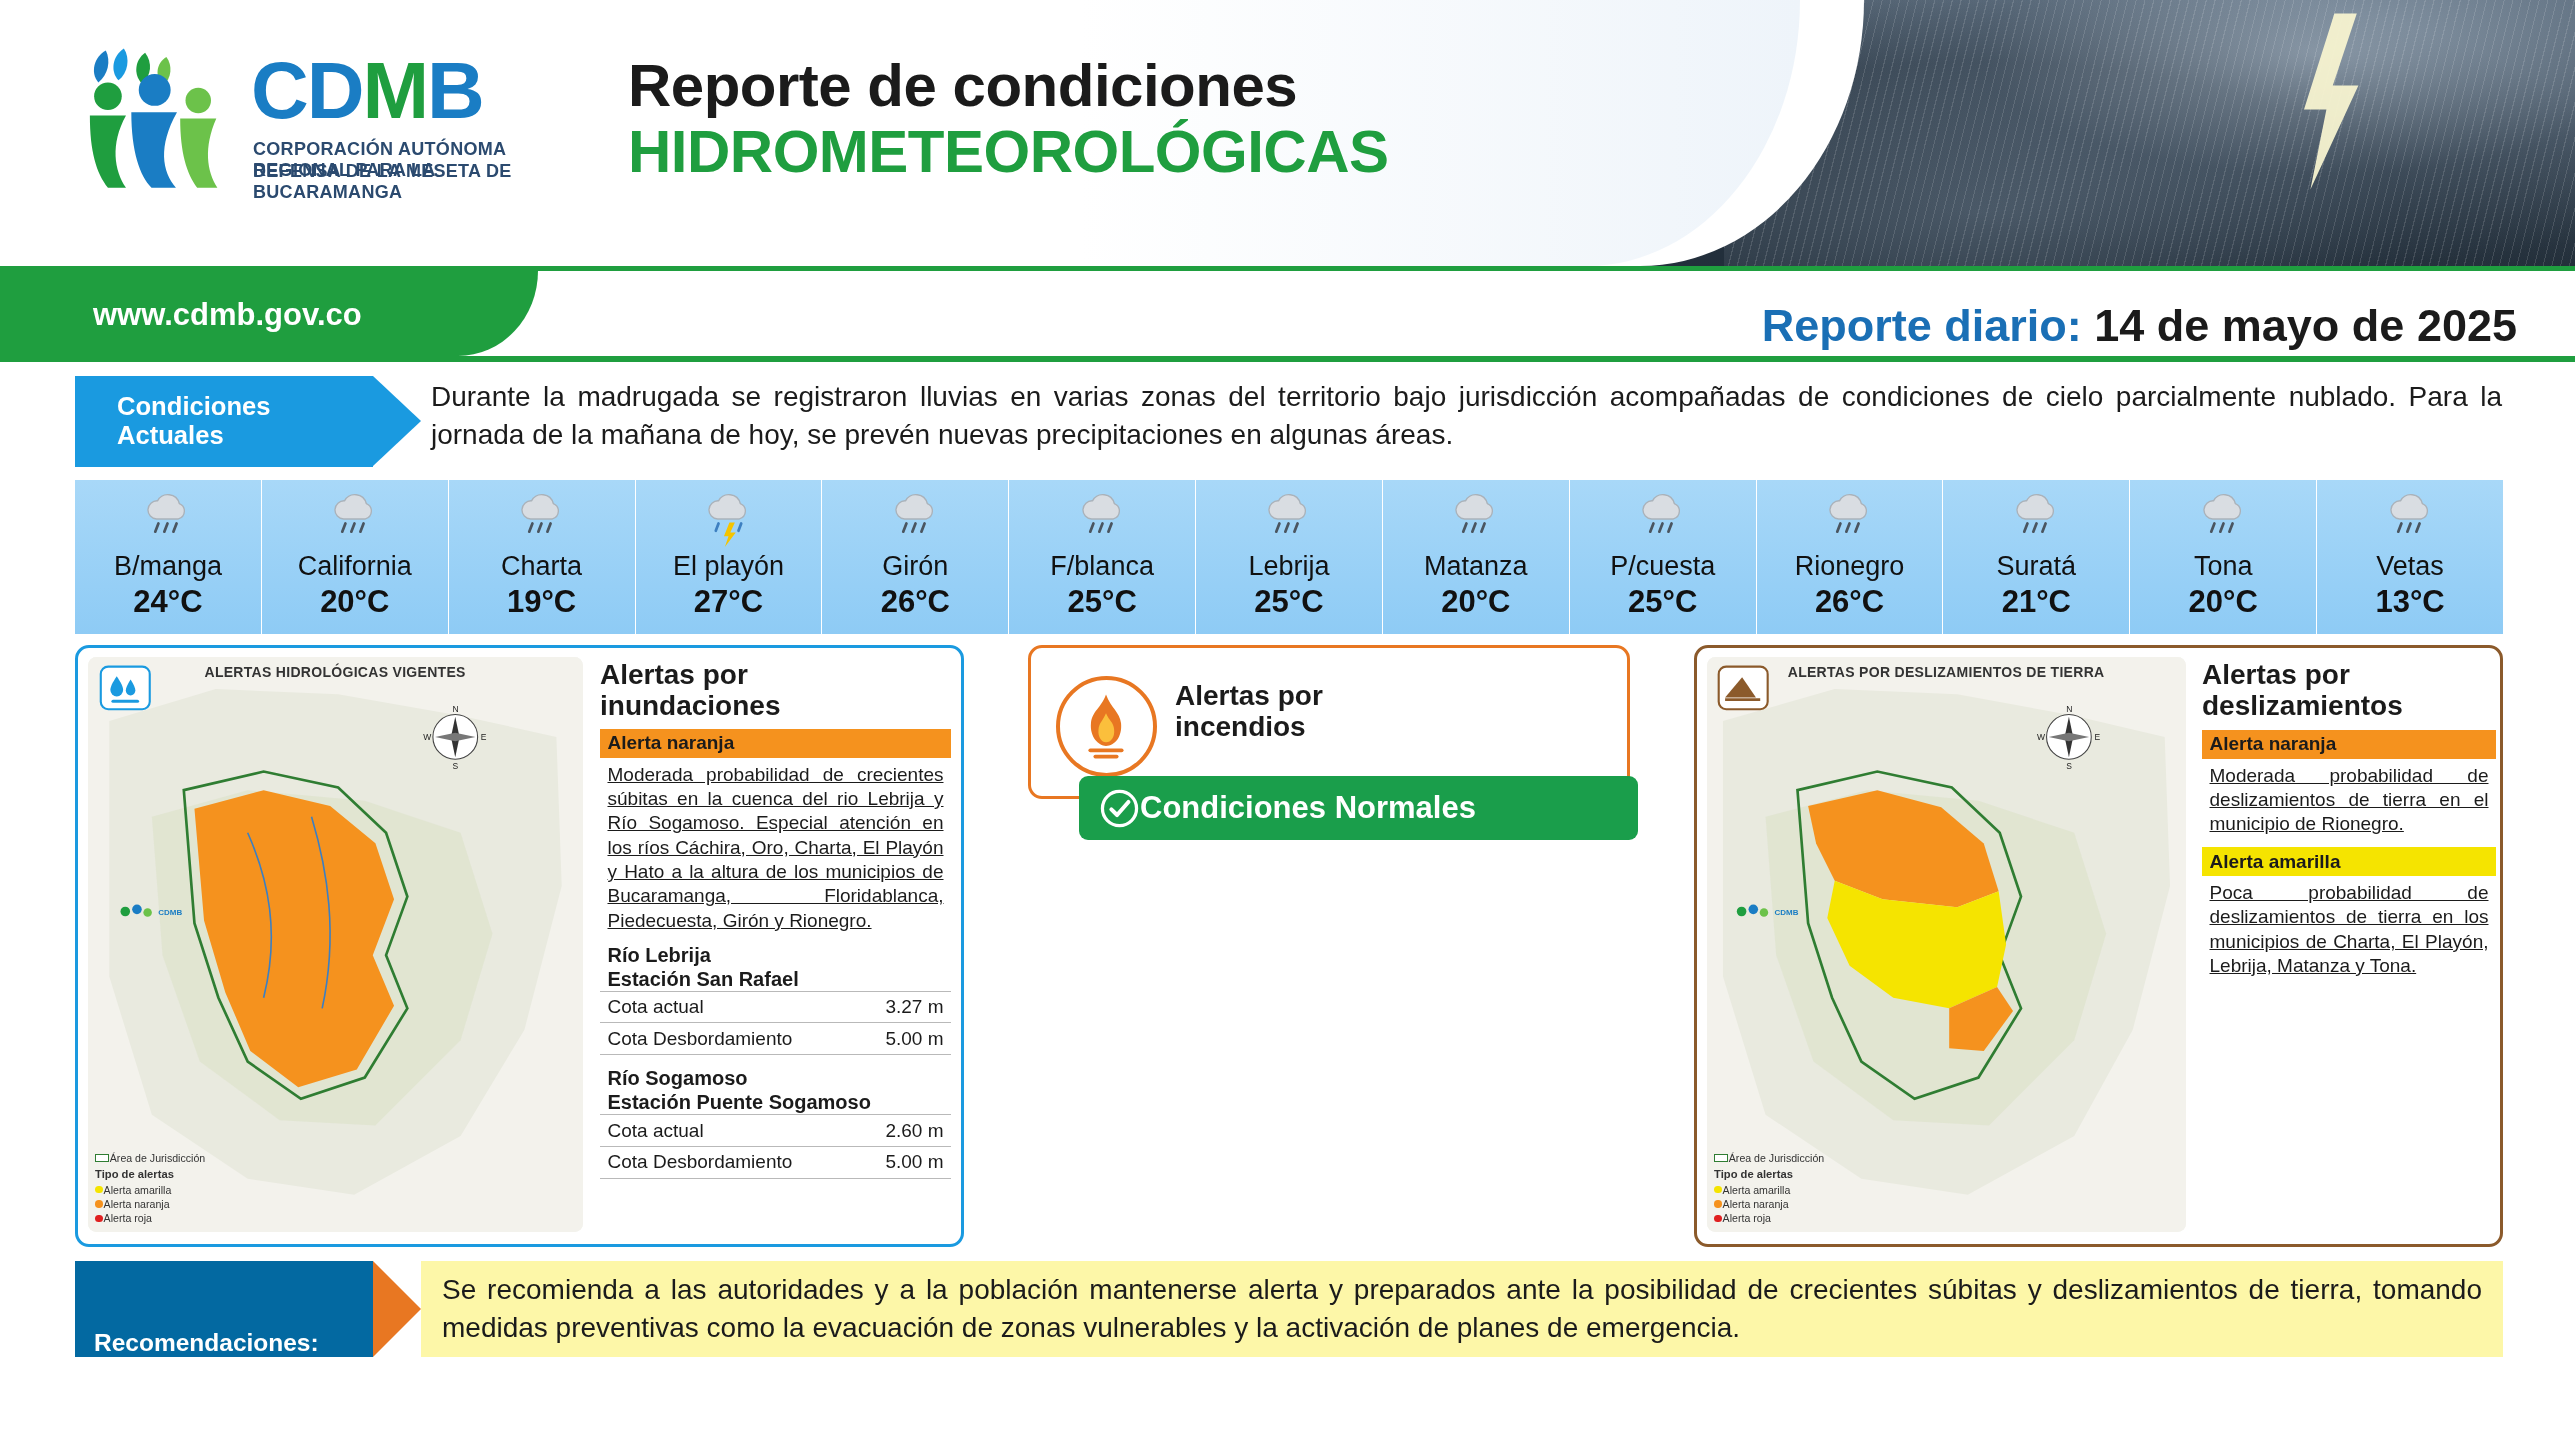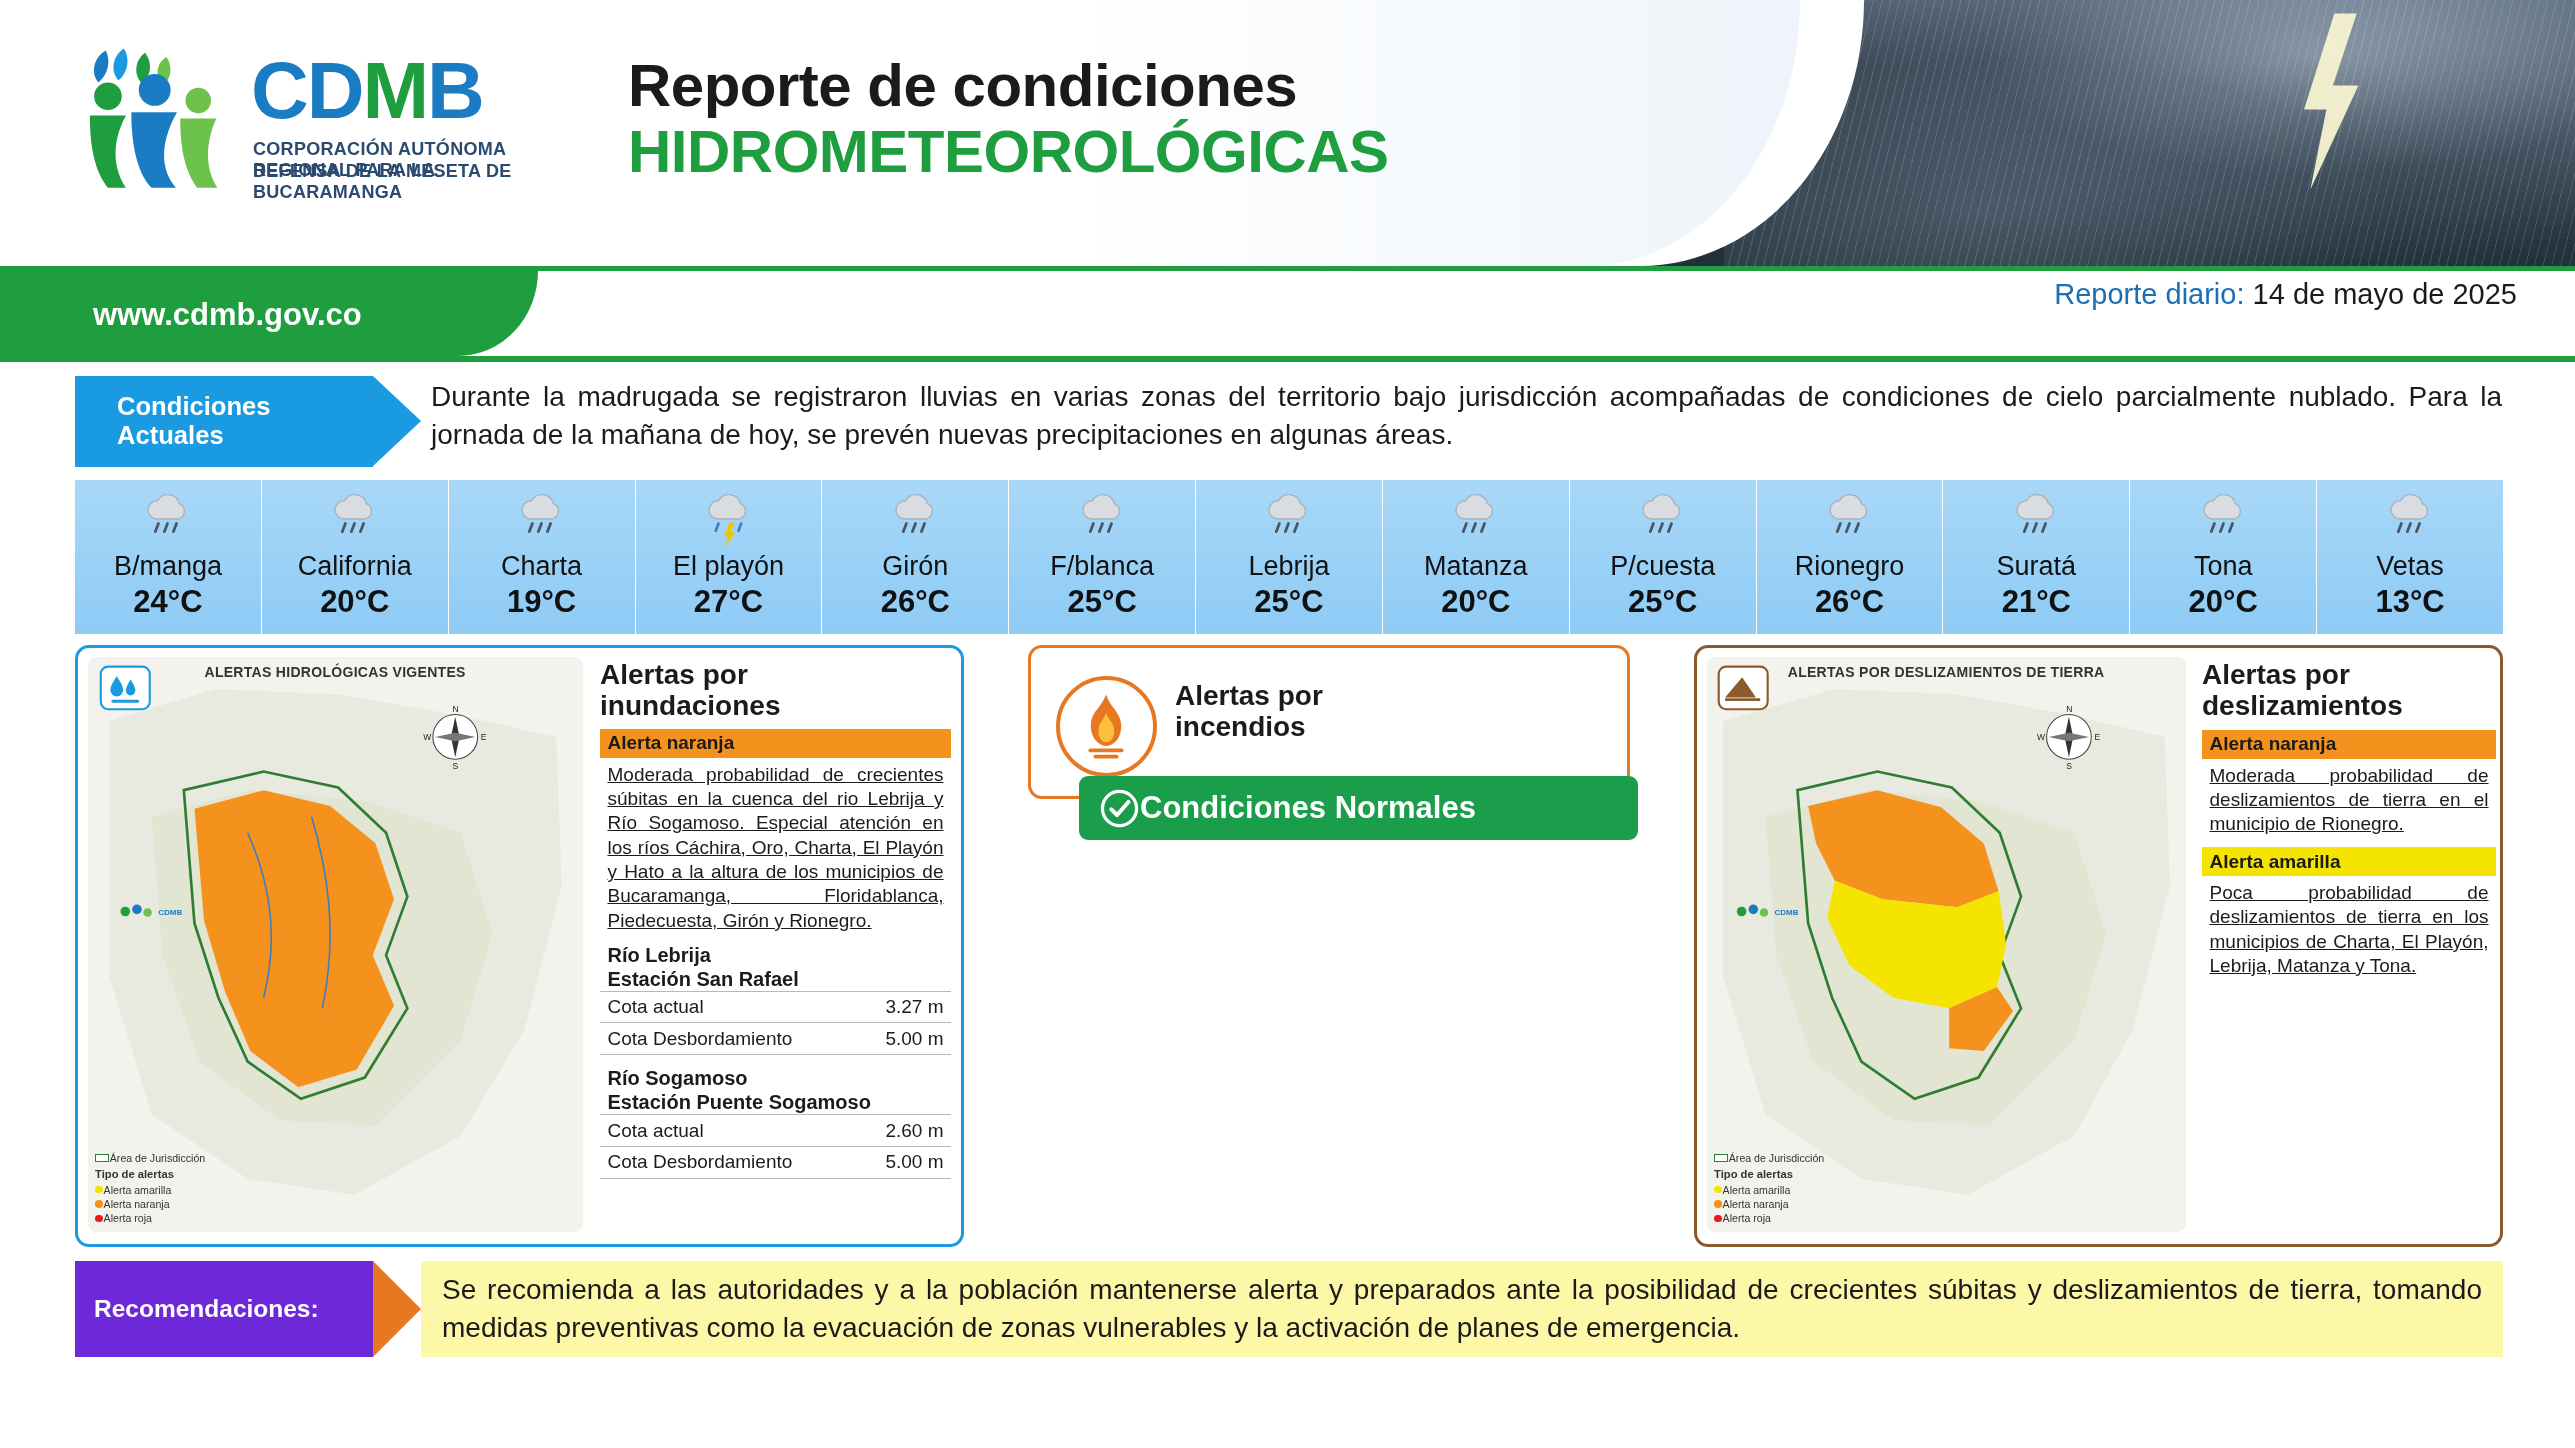--- a/index.html
+++ b/index.html
@@ -136,23 +136,23 @@
   }
   .fuente {
     position: absolute;
     left: 634px; top: 31px;
     font-size: 21px;
     color: #1b1b1b;
   }
   .fuente b { font-weight: bold; }
   .reporte {
     position: absolute;
-    right: 59px; top: 7px;
-    font-size: 29px;
-    font-weight: normal;
+    right: 59px; top: 29px;
+    font-size: 45px;
+    font-weight: bold;
     color: #1b1b1b;
     white-space: nowrap;
   }
   .reporte .lbl { color: #1a6fb5; }
   .green-rule {
     position: absolute;
     left: 0; bottom: 0;
     width: 2576px; height: 6.4px;
     background: #1f9e3f;
   }
@@ -368,23 +368,23 @@
   .recom {
     position: relative;
     margin: 14px 0 0 75px;
     width: 2428px;
     height: 106px;
   }
   .recom-tag {
     position: absolute;
     left: 0; top: 0;
     width: 298px; height: 96px;
-    background: #6d28d9;
+    background: #0369a1;
     display: flex;
-    align-items: center;
+    align-items: flex-end;
   }
   .recom-tag span {
     color: #ffffff;
     font-size: 24.5px;
     font-weight: bold;
     padding-left: 19px;
   }
   .recom-arrow {
     position: absolute;
     left: 298px; top: 0;

